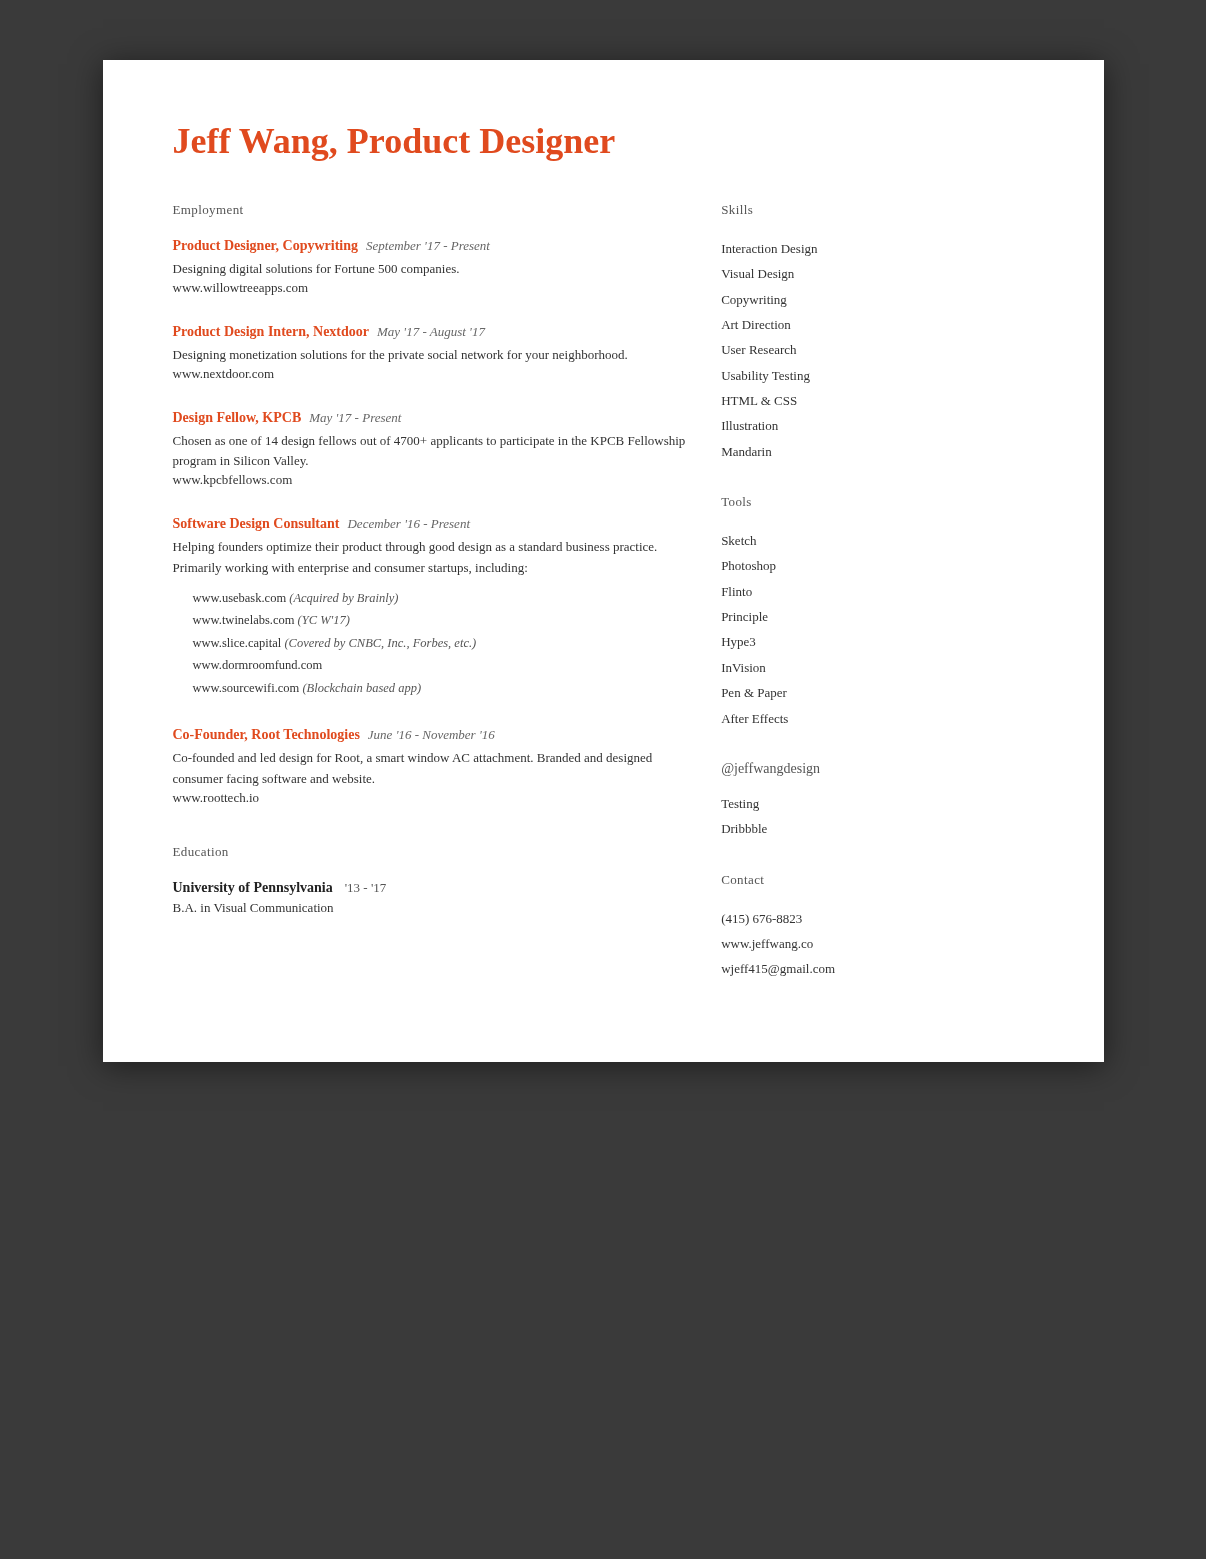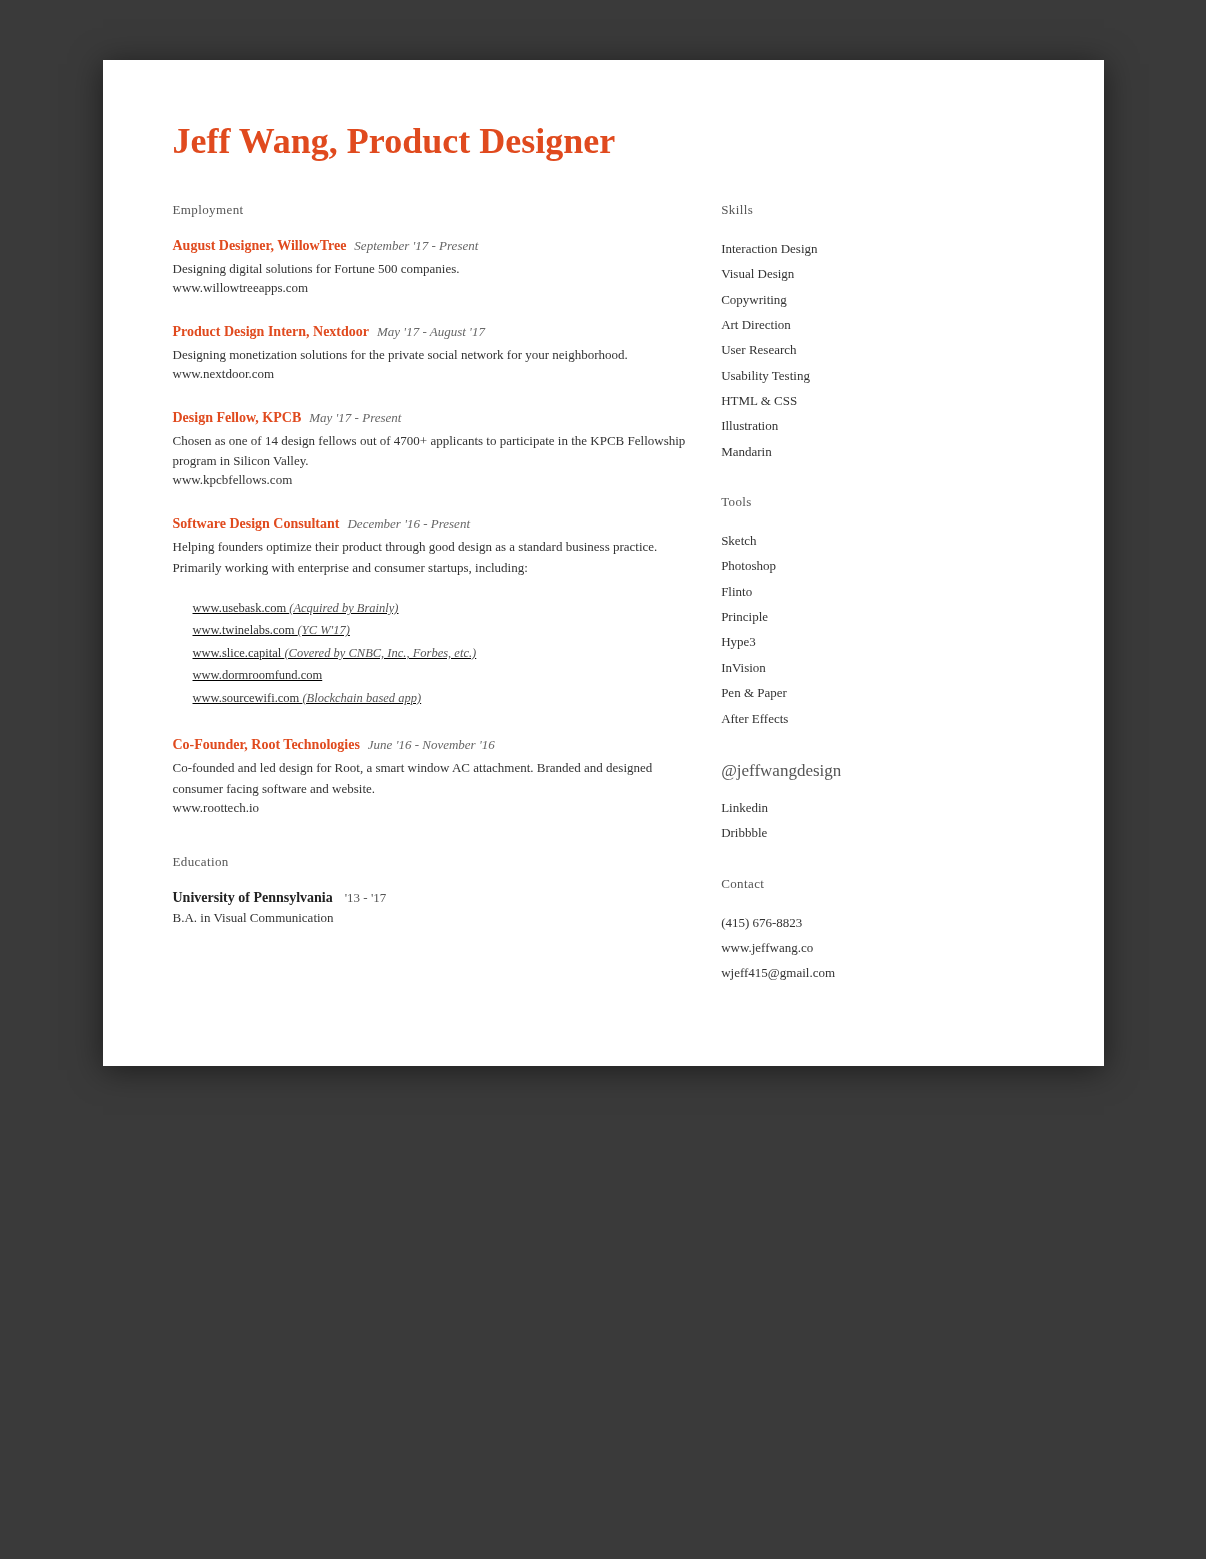--- a/index.html
+++ b/index.html
@@ -66,23 +66,22 @@
       line-height: 1.6;
       margin-top: 5px;
       font-family: Georgia, serif;
     }
     .job-url {
       font-size: 13px;
       color: #333;
       font-family: Georgia, serif;
     }
     .sub-urls {
-      margin-top: 18px;
+      margin-top: 8px;
       padding-left: 20px;
-      text-decoration: underline;
     }
     .sub-url-line {
       font-size: 12.5px;
       color: #333;
       line-height: 1.8;
       font-family: Georgia, serif;
     }
     .sub-url-note {
       font-style: italic;
       color: #555;
@@ -92,21 +91,21 @@
       padding: 0;
       margin-bottom: 30px;
     }
     .skills-list li {
       font-size: 13px;
       color: #333;
       line-height: 1.95;
       font-family: Georgia, serif;
     }
     .social-heading {
-      font-size: 17px;
+      font-size: 14px;
       color: #555;
       margin-bottom: 14px;
       margin-top: 30px;
       font-family: Georgia, serif;
     }
     .social-list {
       list-style: none;
       padding: 0;
       margin-bottom: 30px;
     }
@@ -161,21 +160,21 @@
 <div class="page">
   <h1 class="resume-title">Jeff Wang, Product Designer</h1>
 
   <div class="two-col">
 
     <div class="left-col">
 
       <p class="section-heading">Employment</p>
 
       <div id="jobs-container">
-          <div class="job-block"><span class="job-title">August Designer, WillowTree</span><span class="job-dates">September '17 - Present</span><p class="job-desc">Designing digital solutions for Fortune 500 companies.</p><p class="job-url">www.willowtreeapps.com</p></div>
+          <div class="job-block"><span class="job-title">Product Designer, Copywriting</span><span class="job-dates">September '17 - Present</span><p class="job-desc">Designing digital solutions for Fortune 500 companies.</p><p class="job-url">www.willowtreeapps.com</p></div>
           <div class="job-block"><span class="job-title">Product Design Intern, Nextdoor</span><span class="job-dates">May '17 - August '17</span><p class="job-desc">Designing monetization solutions for the private social network for your neighborhood.</p><p class="job-url">www.nextdoor.com</p></div>
           <div class="job-block"><span class="job-title">Design Fellow, KPCB</span><span class="job-dates">May '17 - Present</span><p class="job-desc">Chosen as one of 14 design fellows out of 4700+ applicants to participate in the KPCB Fellowship program in Silicon Valley.</p><p class="job-url">www.kpcbfellows.com</p></div>
           <div class="job-block"><span class="job-title">Software Design Consultant</span><span class="job-dates">December '16 - Present</span><p class="job-desc">Helping founders optimize their product through good design as a standard business practice. Primarily working with enterprise and consumer startups, including:</p><div class="sub-urls">
               <div class="sub-url-line">www.usebask.com <span class="sub-url-note">(Acquired by Brainly)</span></div>
               <div class="sub-url-line">www.twinelabs.com <span class="sub-url-note">(YC W'17)</span></div>
               <div class="sub-url-line">www.slice.capital <span class="sub-url-note">(Covered by CNBC, Inc., Forbes, etc.)</span></div>
               <div class="sub-url-line">www.dormroomfund.com</div>
               <div class="sub-url-line">www.sourcewifi.com <span class="sub-url-note">(Blockchain based app)</span></div>
             </div></div>
           <div class="job-block"><span class="job-title">Co-Founder, Root Technologies</span><span class="job-dates">June '16 - November '16</span><p class="job-desc">Co-founded and led design for Root, a smart window AC attachment. Branded and designed consumer facing software and website.</p><p class="job-url">www.roottech.io</p></div>
@@ -216,21 +215,21 @@
             <li>Principle</li>
             <li>Hype3</li>
             <li>InVision</li>
             <li>Pen &amp; Paper</li>
             <li>After Effects</li>
           </ul>
       </div>
 
       <p class="social-heading">@jeffwangdesign</p>
       <ul class="social-list" id="social-list">
-          <li>Linkedin</li>
+          <li>Testing</li>
           <li>Dribbble</li>
         </ul>
 
       <div class="contact-section">
         <p class="section-heading">Contact</p>
         <ul class="contact-list" id="contact-list">
             <li>(415) 676-8823</li>
             <li>www.jeffwang.co</li>
             <li>wjeff415@gmail.com</li>
           </ul>

